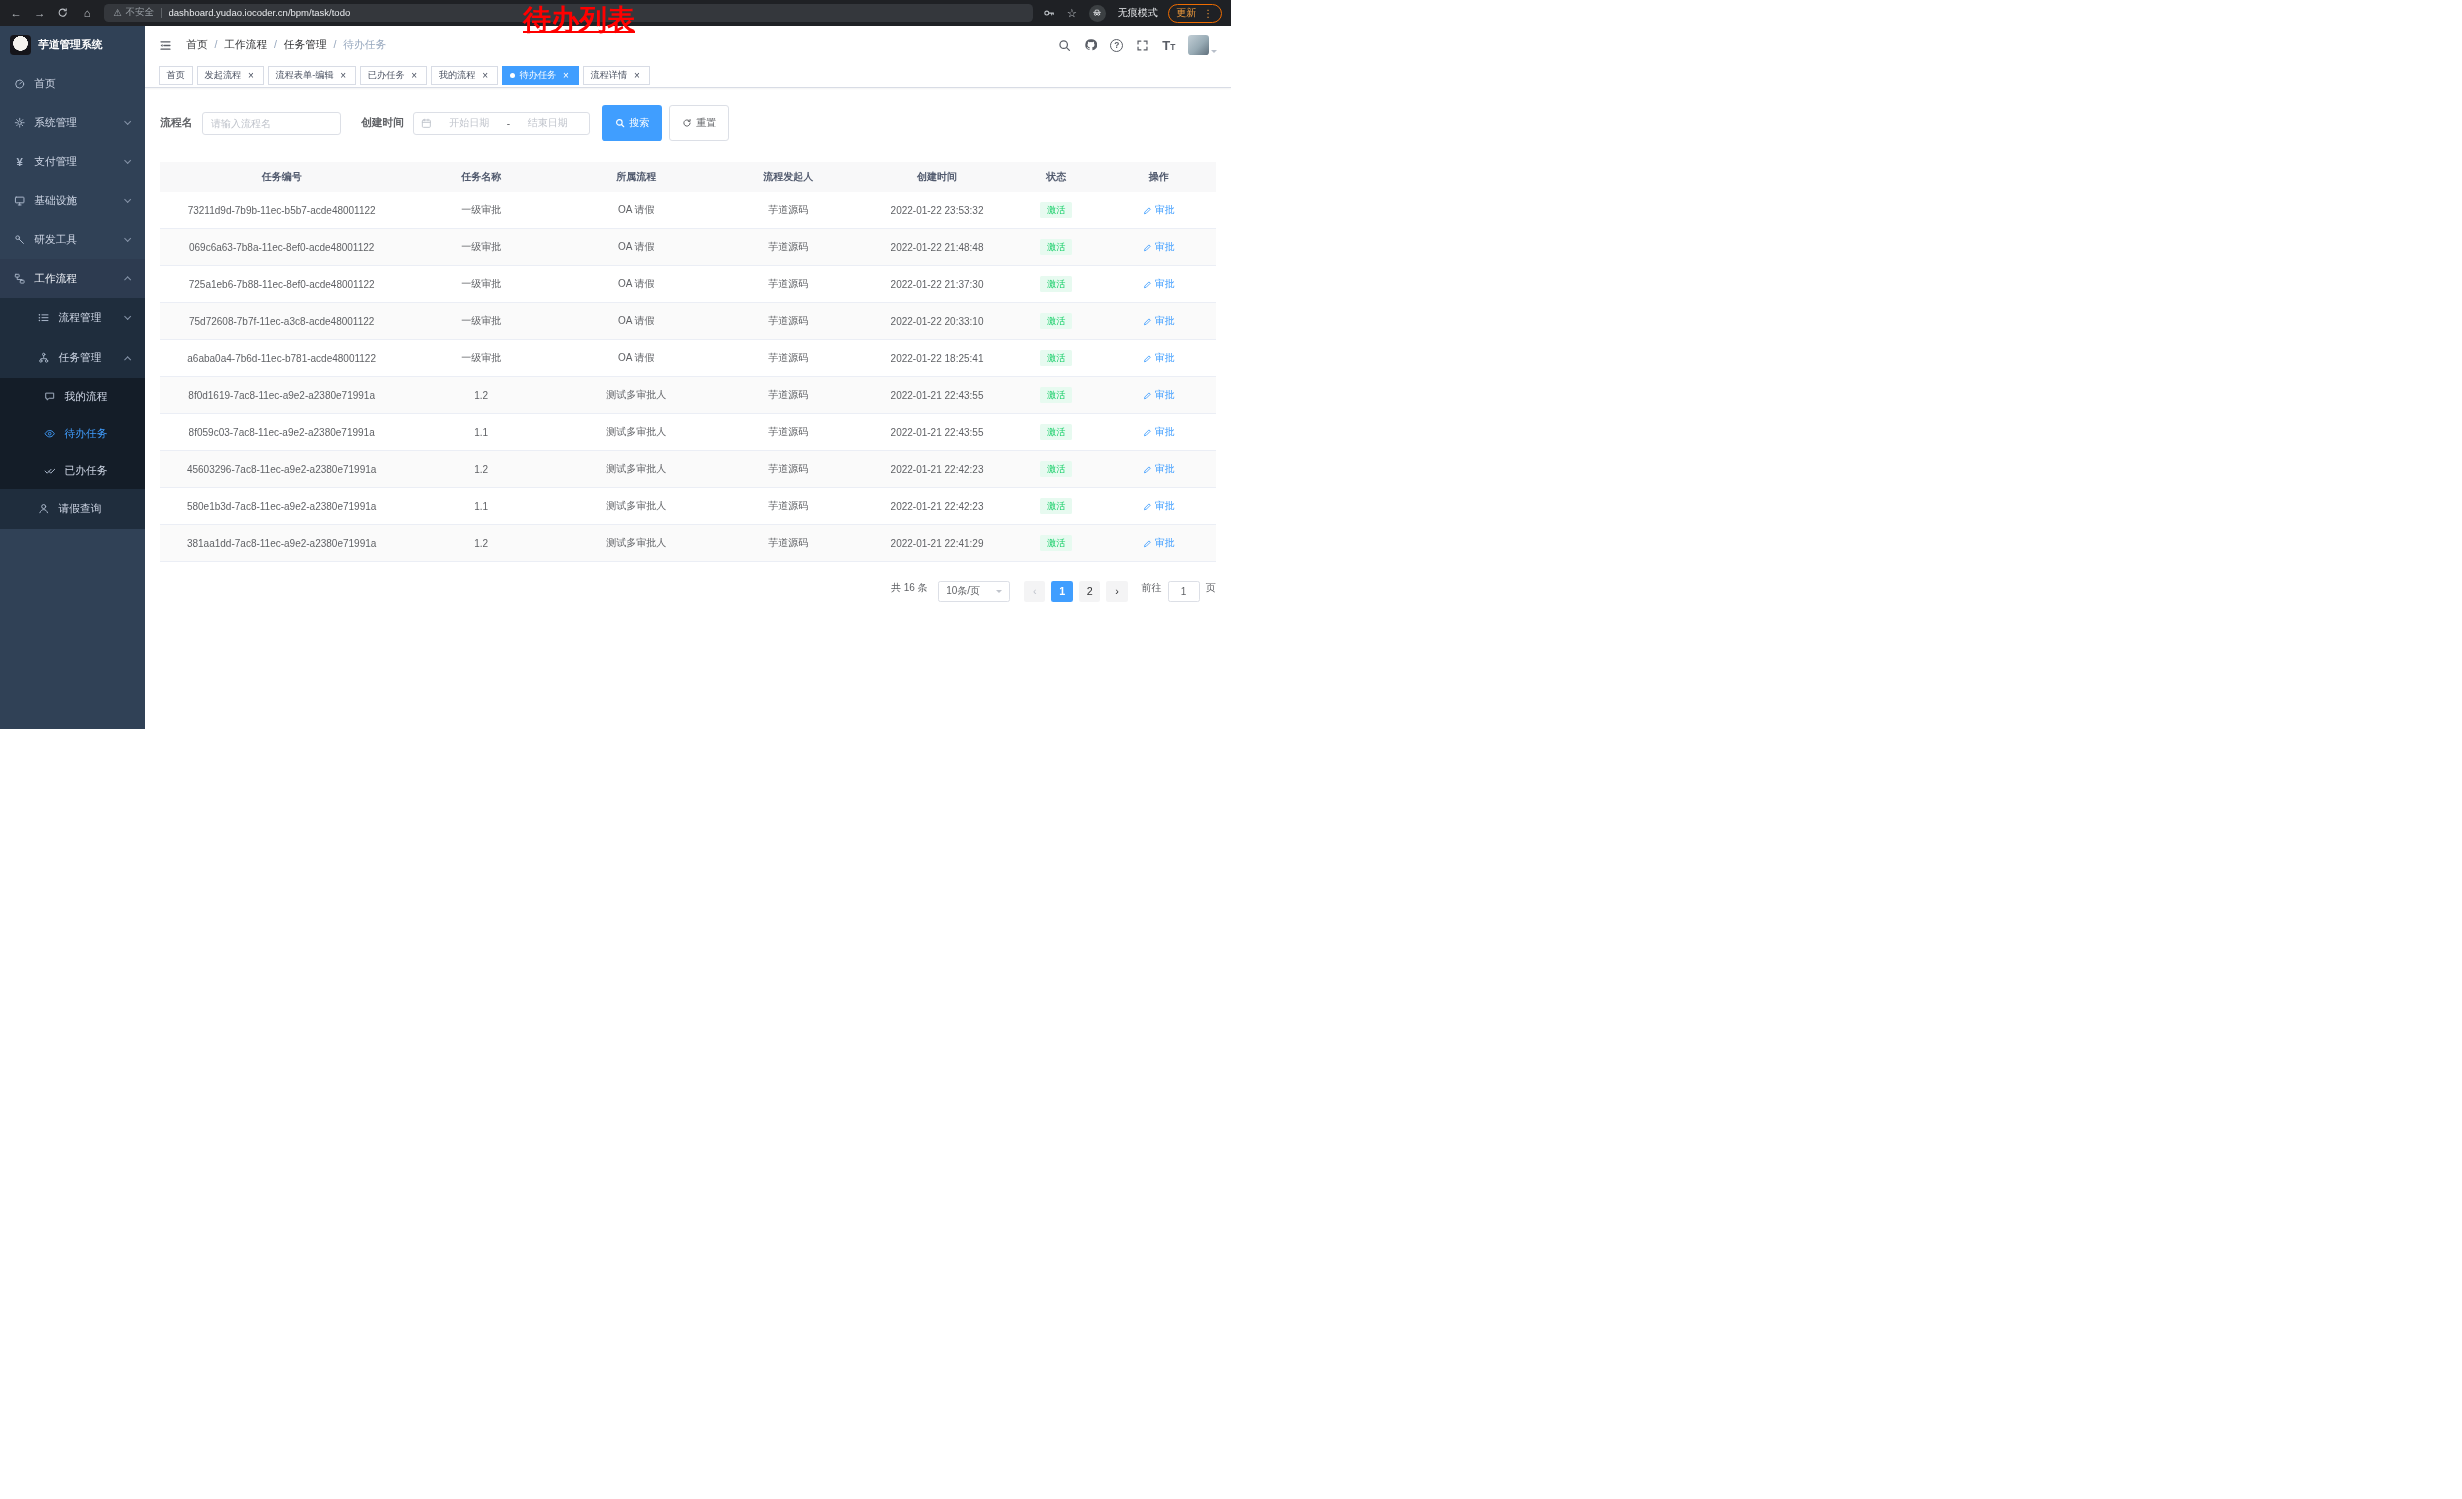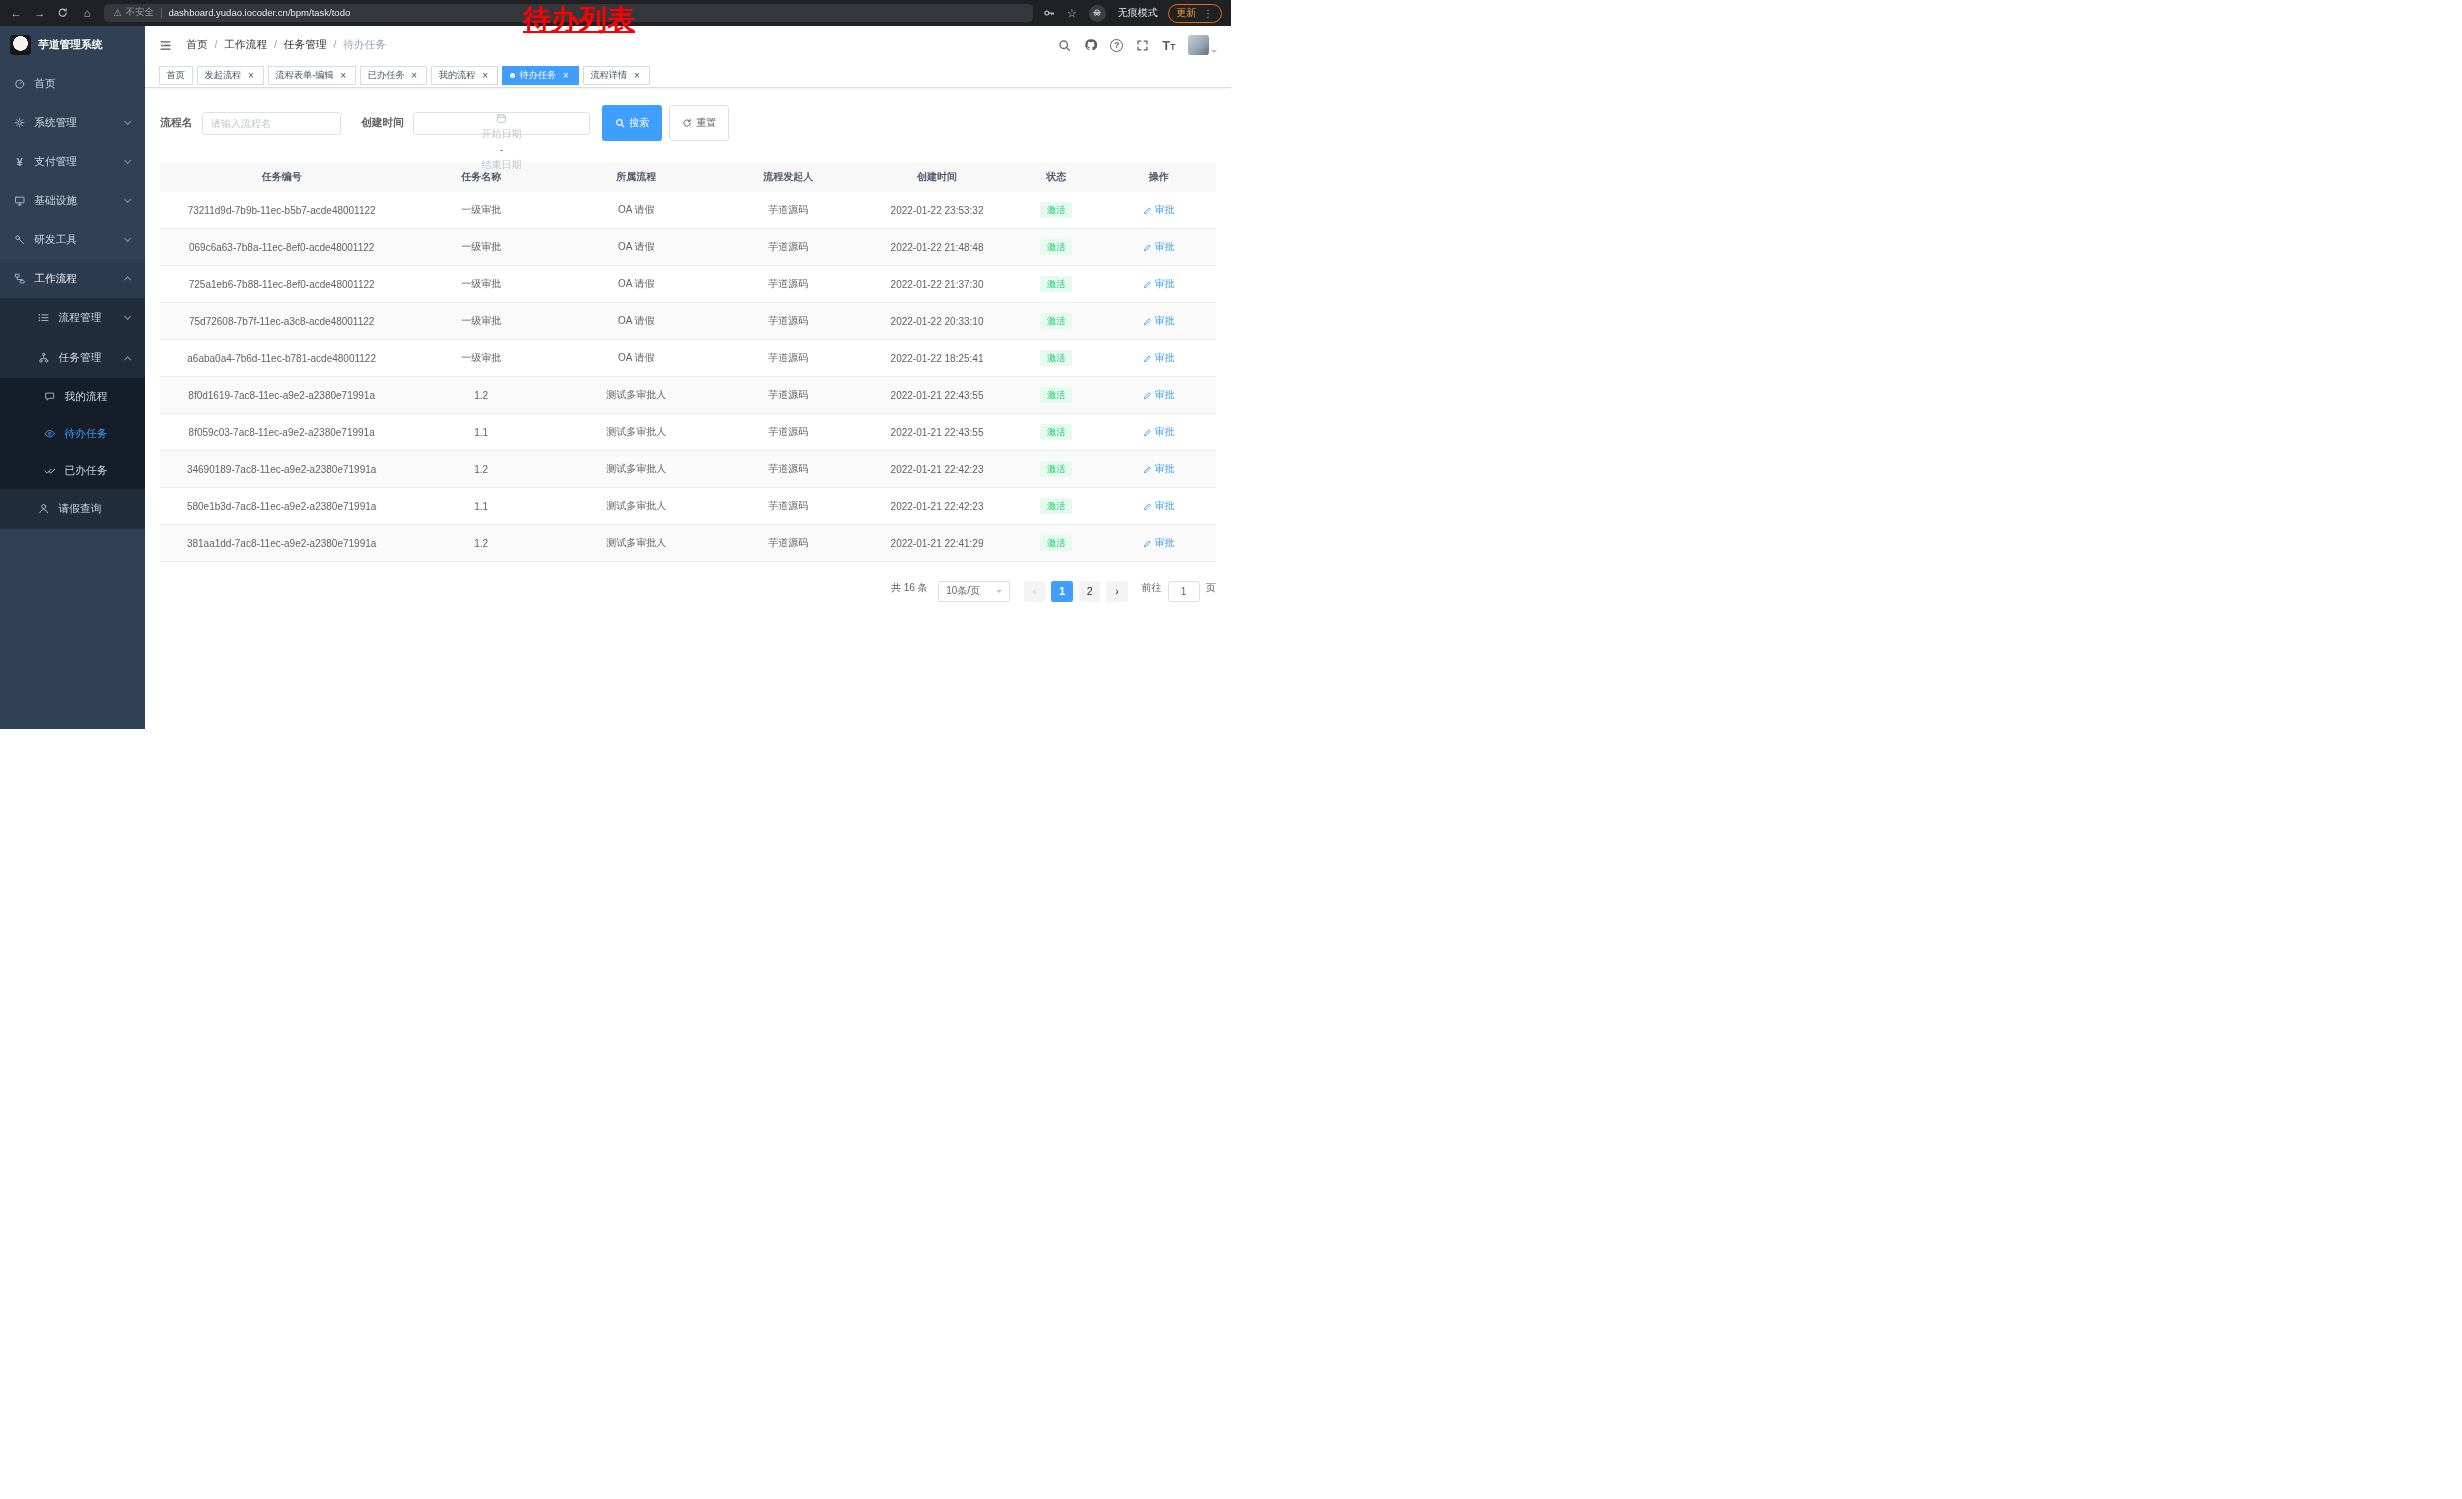--- a/index.html
+++ b/index.html
@@ -68,21 +68,21 @@
   .dot { width: 5.3px; height: 5.3px; border-radius: 50%; background: #fff; }
 
   
   .content { padding: 17px 15.3px 0; flex: 1; }
 
   .filters { display: flex; align-items: center; font-size: 10.7px; color: #606266; }
   .f-label { font-weight: 700; margin-right: 9.2px; }
   .inp { width: 139px; height: 23px; border: 0.8px solid #dcdfe6; border-radius: 3.1px; padding: 0 8.4px; font-size: 10px; color: #606266; outline: none; font-family: inherit; }
   .inp::placeholder { color: #c0c4cc; }
   .f-gap { width: 20.6px; flex: none; }
-  .daterange { width: 177px; height: 23px; border: 0.8px solid #dcdfe6; border-radius: 3.1px; display: flex; align-items: center; padding: 0 6.9px; gap: 3.1px; color: #c0c4cc; font-size: 10px; flex-direction: column; }
+  .daterange { width: 177px; height: 23px; border: 0.8px solid #dcdfe6; border-radius: 3.1px; display: flex; align-items: center; padding: 0 6.9px; gap: 3.1px; color: #c0c4cc; font-size: 10px; }
   .dr-ph { flex: 1; text-align: center; }
   .dr-sep { color: #606266; }
   .btn { height: 36px; border-radius: 3.1px; font-size: 10px; display: inline-flex; align-items: center; gap: 4.6px; padding: 0 11.4px; cursor: pointer; border: 0.8px solid transparent; font-family: inherit; }
   .btn-primary { background: #409eff; color: #fff; margin-left: 12.2px; }
   .btn-plain { background: #fff; color: #606266; border-color: #dcdfe6; margin-left: 7.6px; }
 
   
   .table { margin-top: 20.6px; font-size: 10px; color: #606266; }
   .thead, .tr { display: grid; grid-template-columns: 23% 14.8% 14.6% 14.2% 14% 8.6% 10.8%; align-items: center; }
   .thead { background: #f8f8f9; height: 30.5px; color: #515a6e; font-weight: 700; }
@@ -541,21 +541,21 @@
           <svg width="9.2" height="9.2" viewBox="0 0 16 16" fill="none" stroke="#409eff" stroke-width="1.5" stroke-linejoin="round">
                       <path d="M2.5 13.5l.8-3.1 7.1-7.1 2.3 2.3-7.1 7.1z"></path>
                     </svg>
         </span>
         <span>审批</span>
       </a>
     </span>
   </div>
 
   <div class="tr">
-    <span class="td">34690189-7ac8-11ec-a9e2-a2380e71991a</span>
+    <span class="td">45603296-7ac8-11ec-a9e2-a2380e71991a</span>
     <span class="td">1.2</span>
     <span class="td">测试多审批人</span>
     <span class="td">芋道源码</span>
     <span class="td">2022-01-21 22:42:23</span>
     <span class="td"><span class="tag">激活</span></span>
     <span class="td">
       <a class="approve">
         <span>
           <svg width="9.2" height="9.2" viewBox="0 0 16 16" fill="none" stroke="#409eff" stroke-width="1.5" stroke-linejoin="round">
                       <path d="M2.5 13.5l.8-3.1 7.1-7.1 2.3 2.3-7.1 7.1z"></path>

